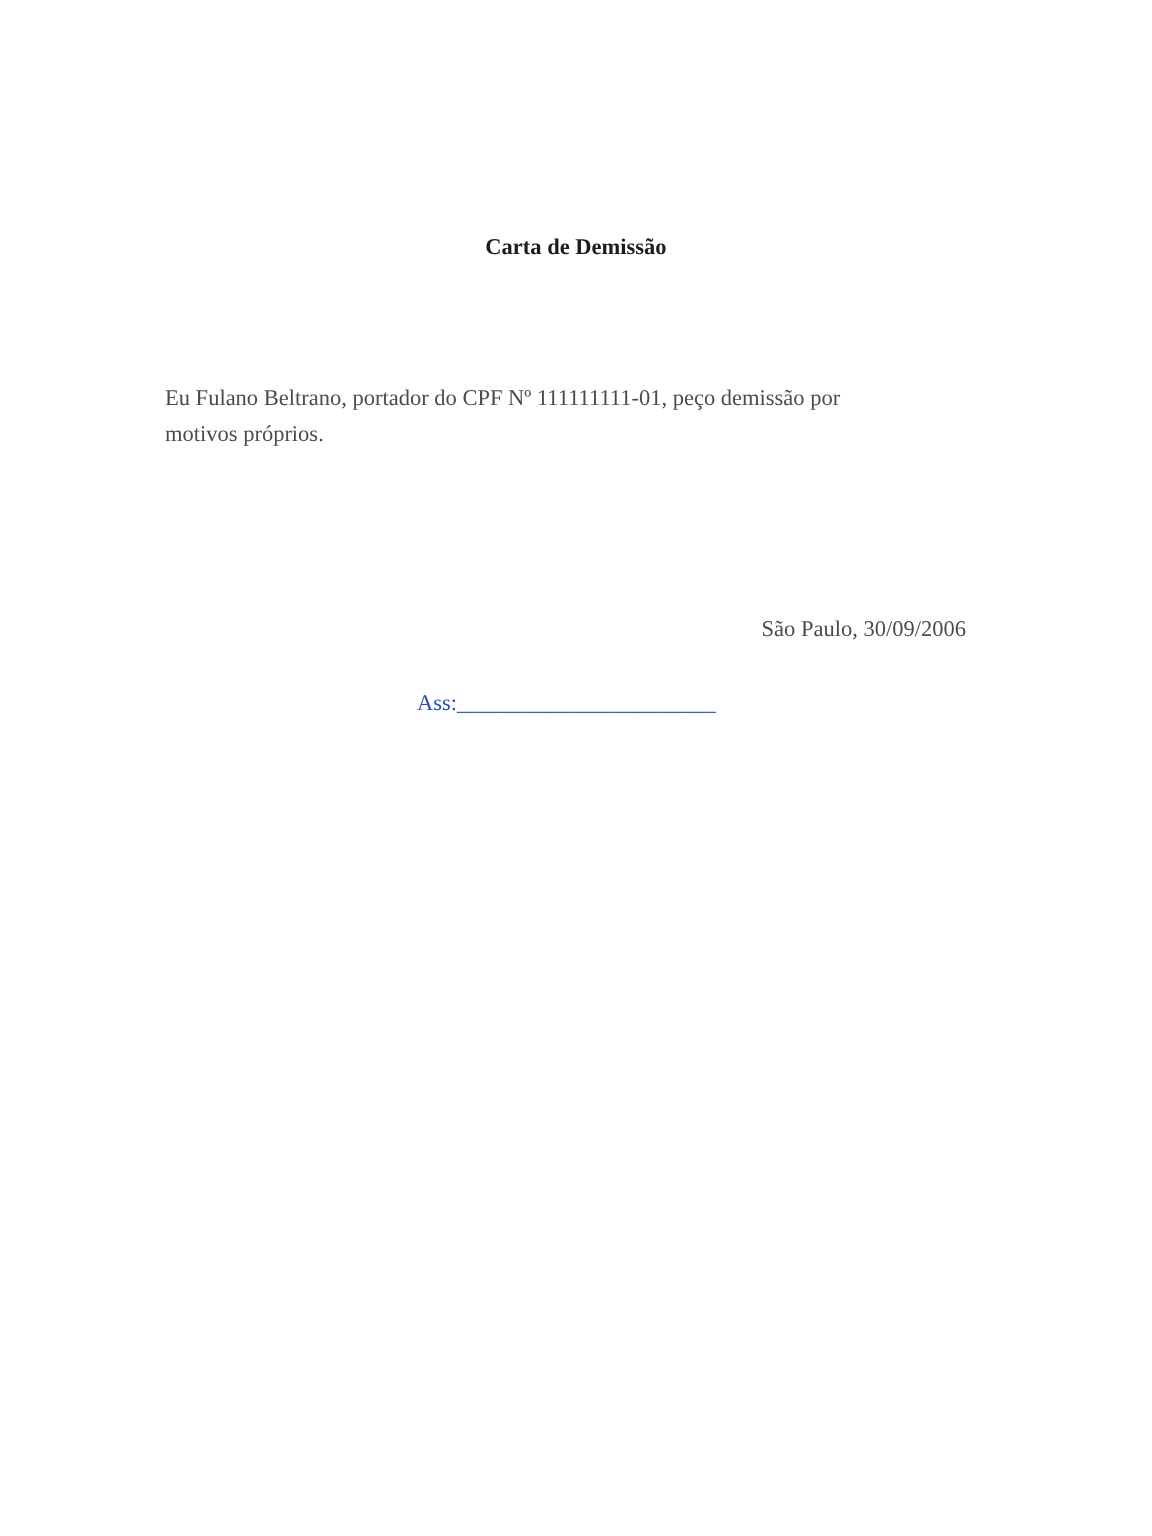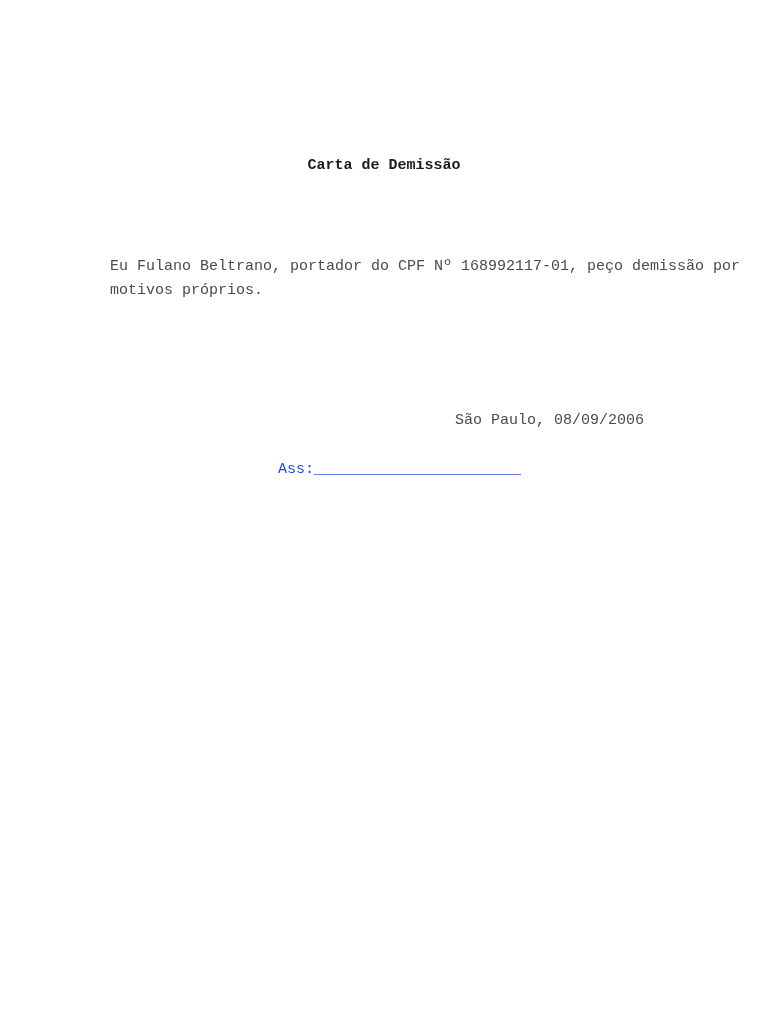--- a/index.html
+++ b/index.html
@@ -5,21 +5,21 @@
   html, body {
     margin: 0;
     padding: 0;
     background: #ffffff;
   }
   .page {
     position: relative;
     width: 752px;
     height: 1024px;
     background: #ffffff;
-    font-family: Liberation Mono, monospace;
+    font-family: Liberation Serif, serif;
     overflow: hidden;
   }
   .doc-title {
     position: absolute;
     top: 157px;
     left: 0;
     width: 768px;
     margin: 0;
     text-align: center;
     font-size: 15px;
@@ -54,23 +54,23 @@
     white-space: nowrap;
   }
 </style>
 </head>
 <body>
 
 <div class="page">
 
   <h1 class="doc-title">Carta de Demissão</h1>
 
-  <p class="body-line body-line-1">Eu Fulano Beltrano, portador do CPF Nº 168992117-01, peço demissão por</p>
+  <p class="body-line body-line-1">Eu Fulano Beltrano, portador do CPF Nº 111111111-01, peço demissão por</p>
 
   <p class="body-line body-line-2">motivos próprios.</p>
 
-  <div class="date-line">São Paulo, 08/09/2006</div>
+  <div class="date-line">São Paulo, 30/09/2006</div>
 
   <div class="signature">
     <span>Ass:</span><span>_______________________</span>
   </div>
 
 </div>
 
 </body></html>

